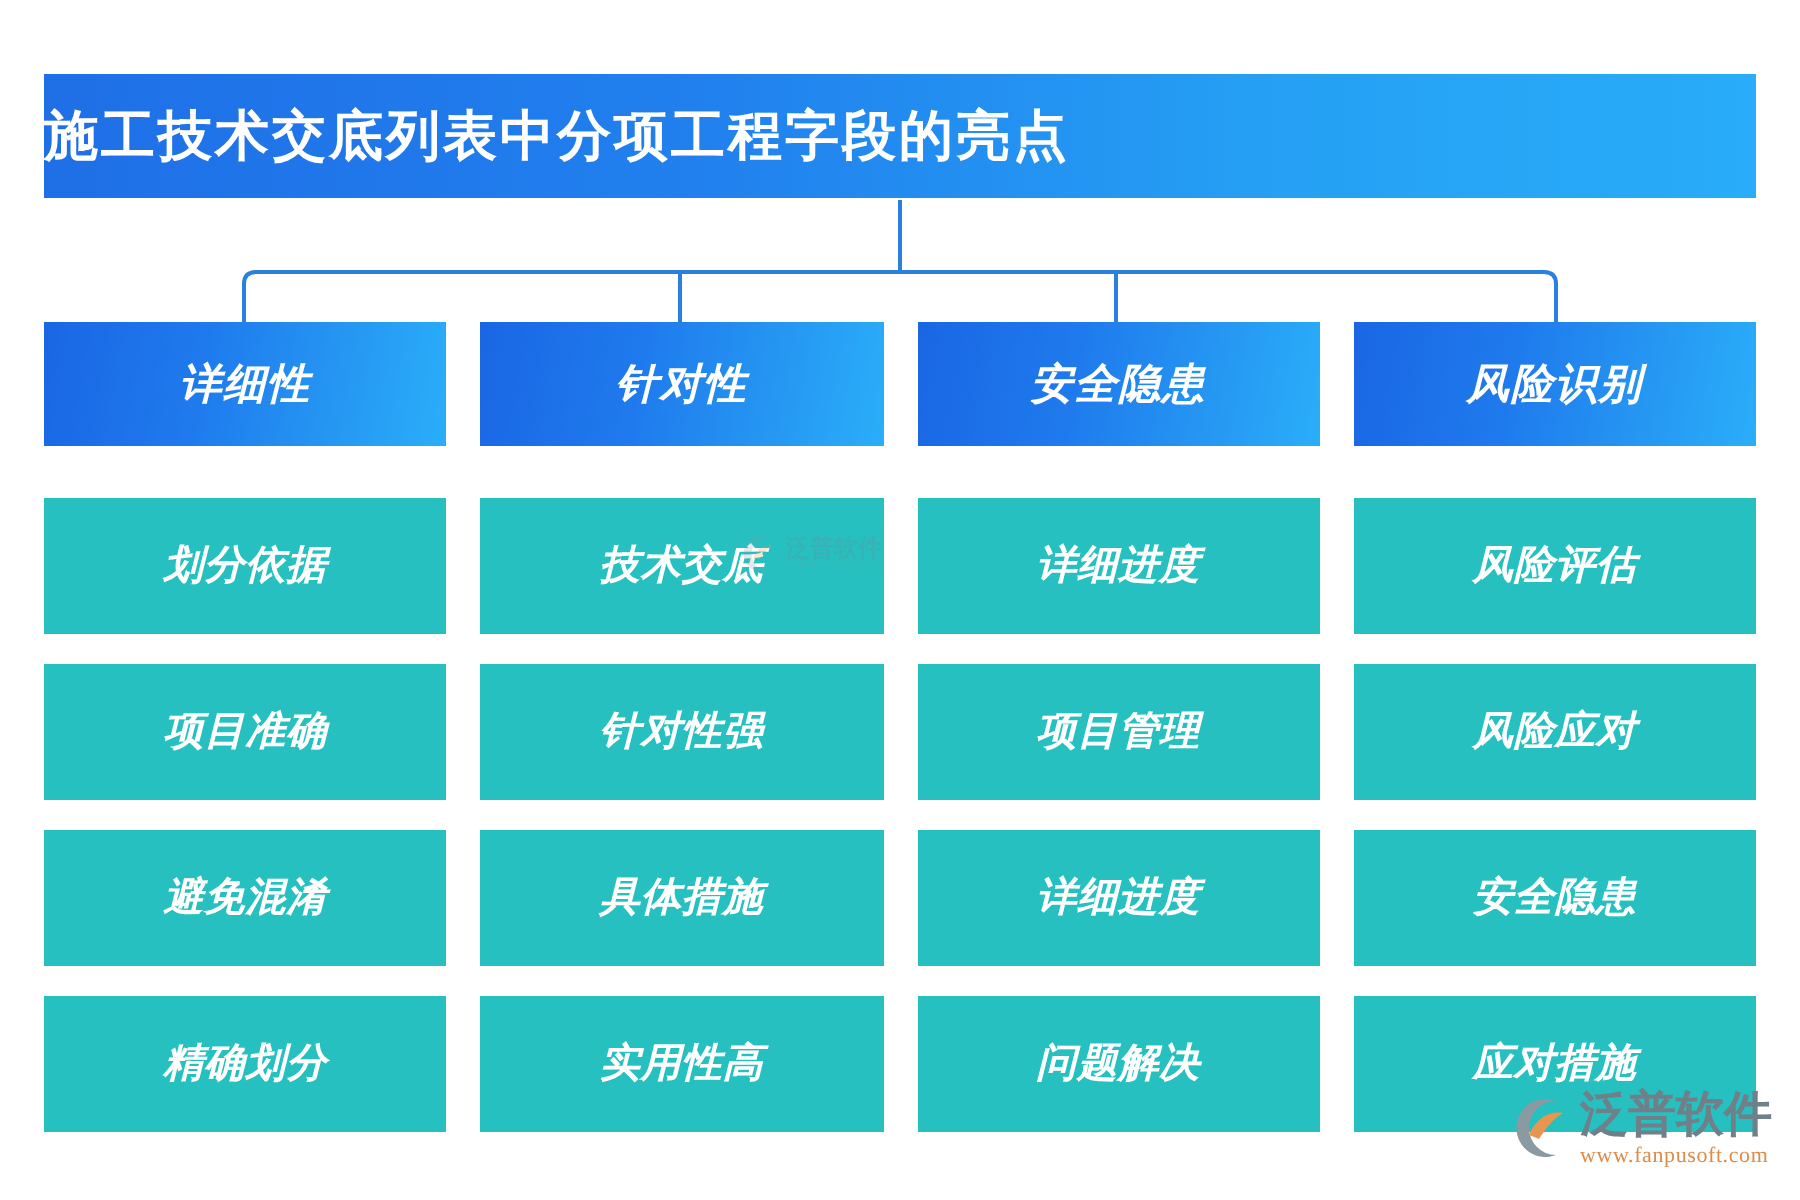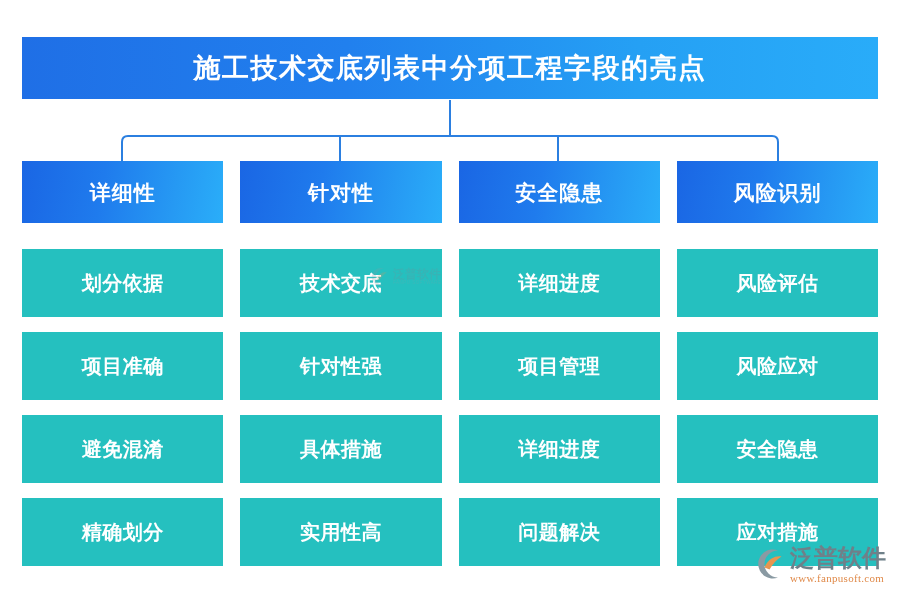--- a/index.html
+++ b/index.html
@@ -24,21 +24,21 @@
   
   .title-banner {
     position: absolute;
     left: 22px;
     top: 37px;
     width: 856px;
     height: 62px;
     background: linear-gradient(90deg, #1f6fe6 0%, #2180ee 38%, #25a0f4 72%, #29acf9 100%);
     display: flex;
     align-items: center;
-    justify-content: center;
+    justify-content: flex-start;
   }
   .title-text {
     color: #ffffff;
     font-size: 27px;
     font-weight: bold;
     letter-spacing: 1.5px;
     line-height: 1;
     white-space: nowrap;
   }
 
@@ -53,20 +53,21 @@
   }
 
   
   .columns {
     position: absolute;
     left: 22px;
     top: 161px;
     width: 856px;
     display: flex;
     gap: 17px;
+    font-style: italic;
   }
   .column {
     flex: 1 1 0;
     display: flex;
     flex-direction: column;
   }
 
   .header-box {
     height: 62px;
     display: flex;

